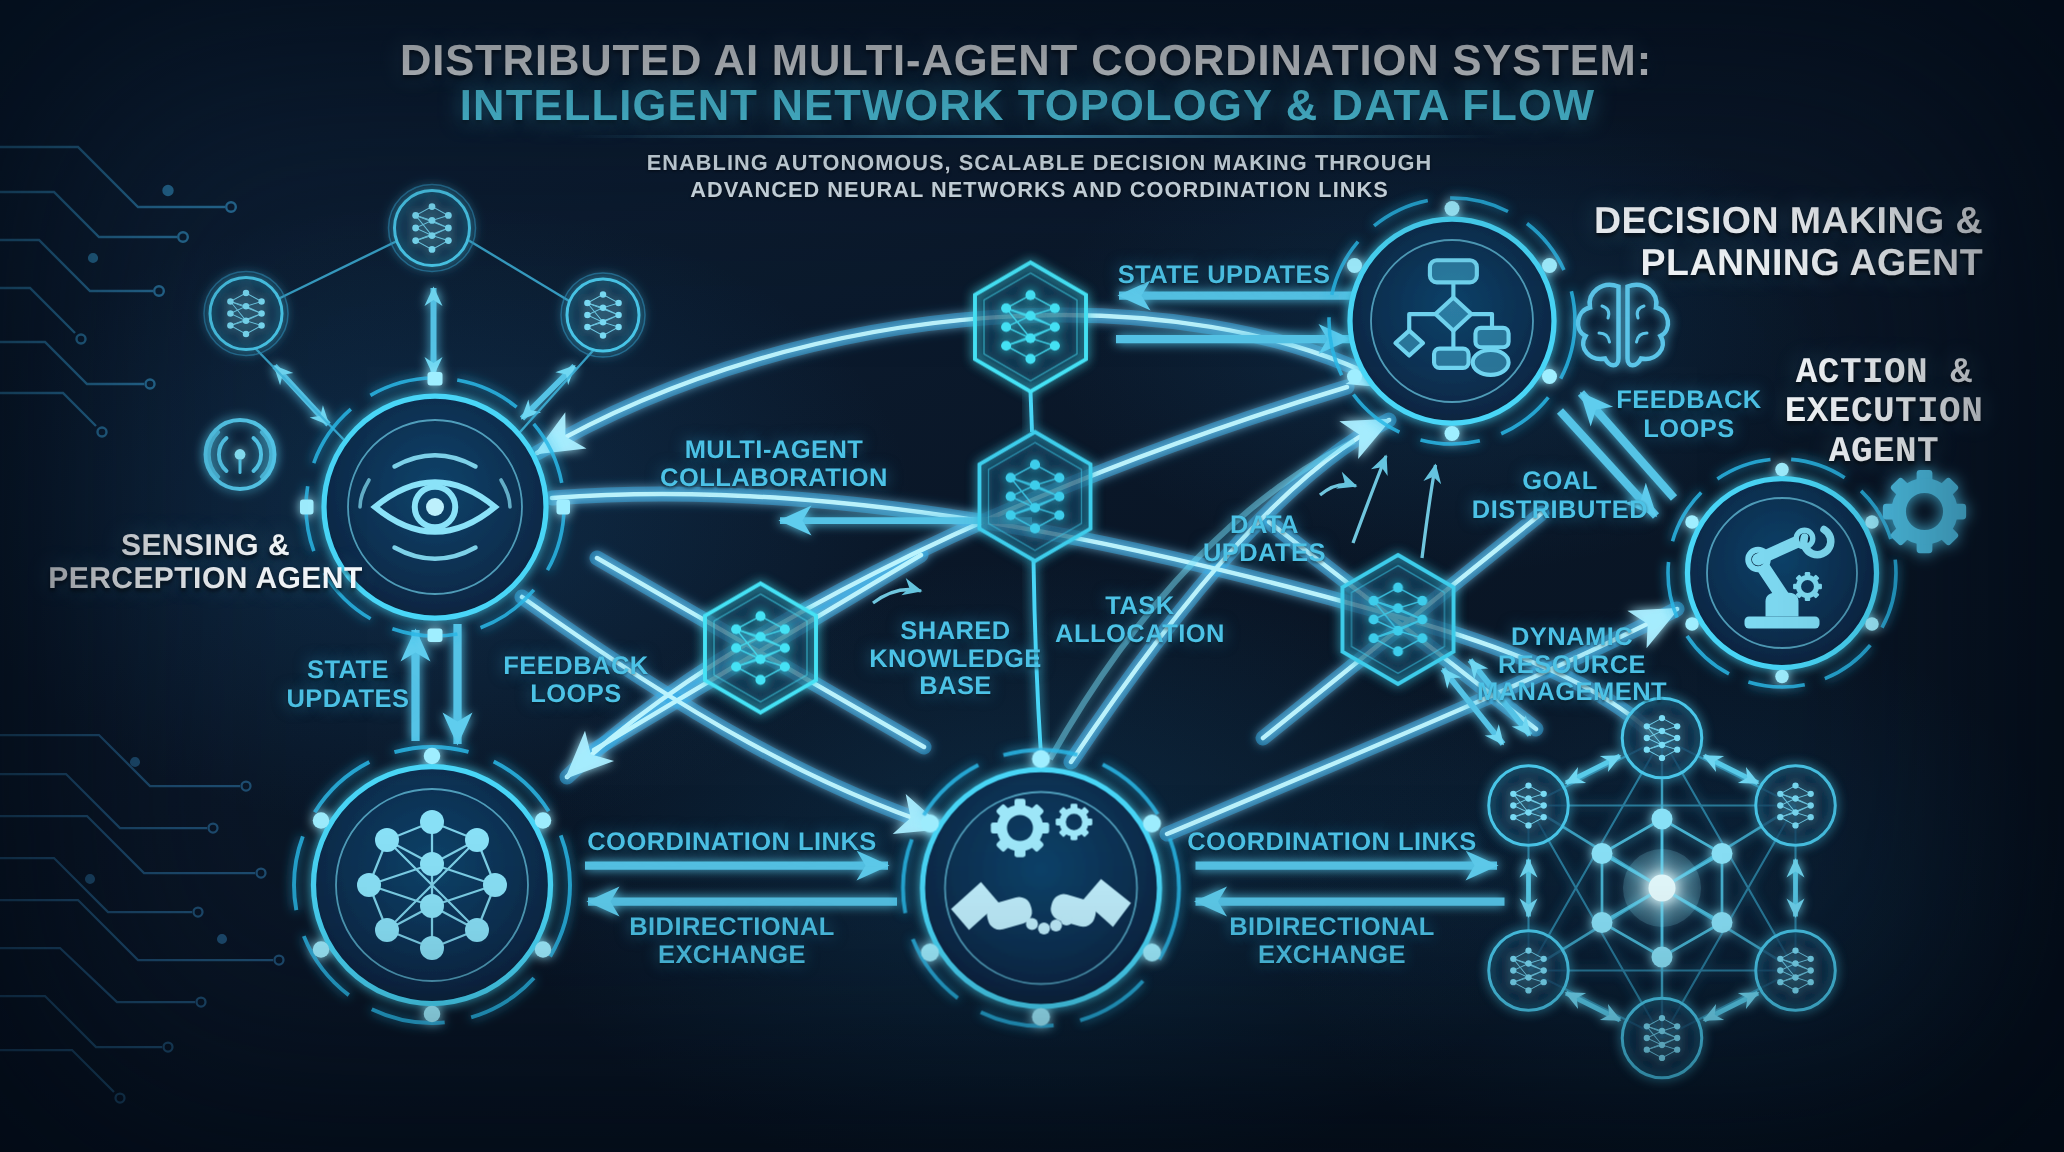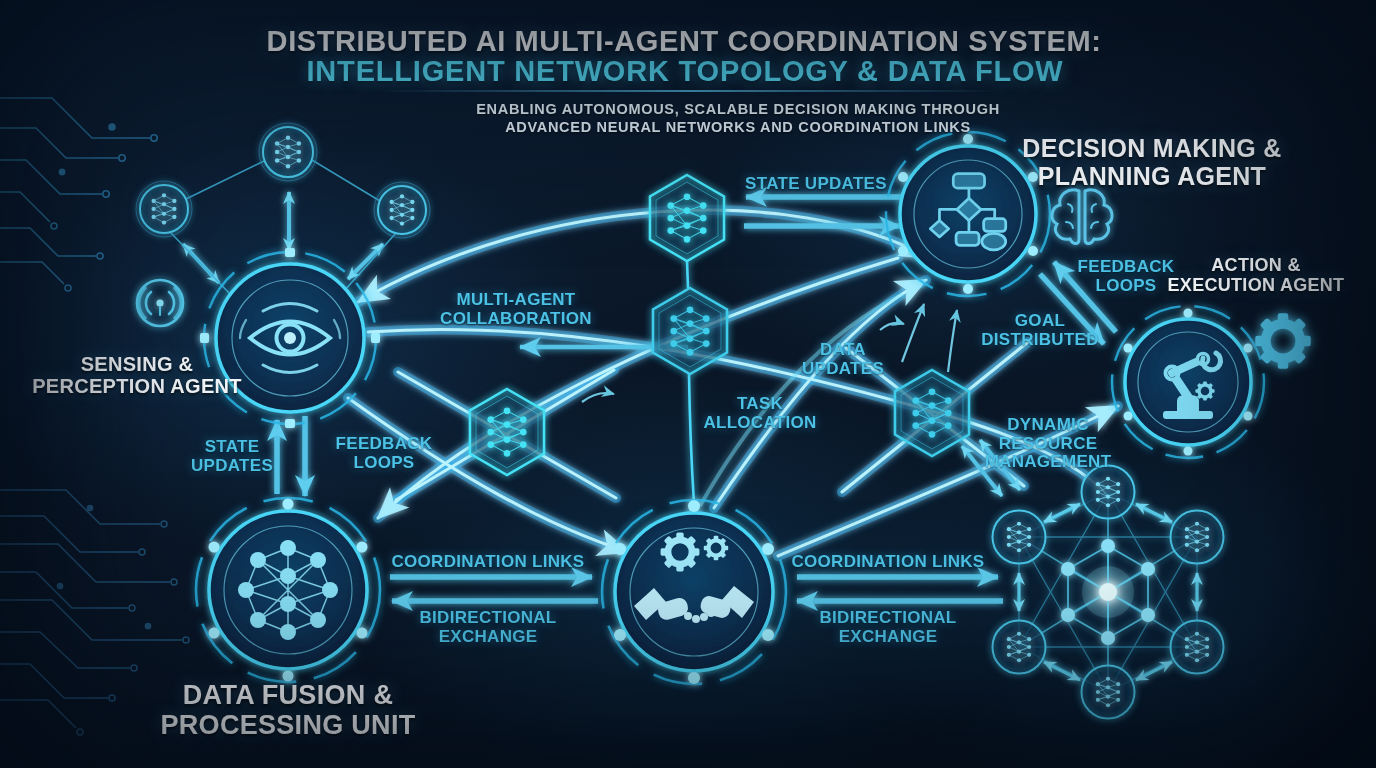--- a/index.html
+++ b/index.html
@@ -15,28 +15,28 @@
   }
   #vignette{position:absolute;inset:0;box-shadow:inset 0 0 190px 40px rgba(2,7,16,.75);pointer-events:none;z-index:6;}
   svg.layer{position:absolute;left:0;top:0;z-index:2;}
   .lbl{position:absolute;transform:translate(-50%,-50%);text-align:center;line-height:1.1;z-index:5;letter-spacing:.3px;}
   .nowrap{white-space:nowrap;}
   .title{color:#f4f8fb;font-size:29px;font-weight:bold;letter-spacing:.6px;
          text-shadow:0 2px 3px rgba(0,0,0,.55),0 0 16px rgba(140,220,255,.22);}
   .subtitle{color:#55d7f1;font-size:29px;font-weight:bold;letter-spacing:.8px;
          text-shadow:0 0 14px rgba(70,205,245,.55),0 2px 3px rgba(0,0,0,.5);}
   .tagline{color:#d8e6ef;font-size:14.5px;font-weight:bold;letter-spacing:.7px;
-         text-shadow:0 1px 2px rgba(0,0,0,.6);margin-left:45px;}
+         text-shadow:0 1px 2px rgba(0,0,0,.6);}
   .divider{position:absolute;height:2px;z-index:5;
          background:linear-gradient(90deg,transparent,rgba(90,200,240,.75),transparent);}
   .agent-label{color:#f4f8fb;font-weight:bold;
          text-shadow:0 2px 3px rgba(0,0,0,.65),0 0 16px rgba(120,215,255,.28);}
   .edge-label{color:#4cc2e6;font-size:17px;font-weight:bold;
          text-shadow:0 0 10px rgba(55,185,235,.5),0 1px 2px rgba(0,0,0,.55);}
-  .fs23{font-size:20px;} .fs24{font-size:18px;} .fs25{font-size:25px;} .fs27{font-size:27px;}
+  .fs23{font-size:20px;} .fs24{font-size:24px;font-family:Liberation Mono, monospace;} .fs25{font-size:25px;} .fs27{font-size:27px;}
 </style>
 </head>
 <body>
 
 <div id="canvas">
 
 <svg class="layer" width="1376" height="768" viewBox="0 0 1376 768">
   <defs>
     <filter id="fGlow" x="-80%" y="-80%" width="260%" height="260%">
       <feGaussianBlur stdDeviation="3.5" result="b"></feGaussianBlur>
@@ -460,32 +460,32 @@
   </g>
 </svg>
 
 <div class="lbl title nowrap" style="left:684px;top:42px;">DISTRIBUTED AI MULTI-AGENT COORDINATION SYSTEM:</div>
 <div class="lbl subtitle nowrap" style="left:685px;top:72px;">INTELLIGENT NETWORK TOPOLOGY &amp; DATA FLOW</div>
 <div class="divider" style="left:380px;top:90px;width:620px;"></div>
 <div class="lbl tagline nowrap" style="left:693px;top:110px;">ENABLING AUTONOMOUS, SCALABLE DECISION MAKING THROUGH</div>
 <div class="lbl tagline nowrap" style="left:693px;top:128px;">ADVANCED NEURAL NETWORKS AND COORDINATION LINKS</div>
 
 <div class="lbl agent-label fs23" style="left:137px;top:375px;width:220px;">SENSING &amp; PERCEPTION AGENT</div>
-<div class="lbl agent-label fs25" style="left:1152px;top:162px;width:340px;">DECISION MAKING &amp; PLANNING AGENT</div>
+<div class="lbl agent-label fs25" style="left:1152px;top:162px;width:340px;text-align:right;">DECISION MAKING &amp; PLANNING AGENT</div>
 <div class="lbl agent-label fs24" style="left:1256px;top:276px;width:190px;">ACTION &amp; EXECUTION AGENT</div>
-<div class="lbl agent-label fs27" style="left:288px;top:711px;width:340px;">DATA FUSION &amp; PROCESSING UNIT</div>
 
 <div class="lbl edge-label nowrap" style="left:816px;top:184px;">STATE UPDATES</div>
 <div class="lbl edge-label" style="left:516px;top:310px;width:200px;">MULTI-AGENT COLLABORATION</div>
 <div class="lbl edge-label" style="left:232px;top:457px;width:110px;">STATE UPDATES</div>
 <div class="lbl edge-label" style="left:384px;top:454px;width:120px;">FEEDBACK LOOPS</div>
 <div class="lbl edge-label" style="left:1126px;top:277px;width:130px;">FEEDBACK LOOPS</div>
 <div class="lbl edge-label" style="left:1040px;top:331px;width:170px;">GOAL DISTRIBUTED</div>
 <div class="lbl edge-label" style="left:843px;top:360px;width:110px;">DATA UPDATES</div>
 <div class="lbl edge-label" style="left:760px;top:414px;width:150px;">TASK ALLOCATION</div>
+<div class="lbl edge-label" style="left:637px;top:440px;width:130px;">SHARED KNOWLEDGE BASE</div>
 <div class="lbl edge-label nowrap" style="left:488px;top:562px;">COORDINATION LINKS</div>
 <div class="lbl edge-label" style="left:488px;top:628px;width:180px;">BIDIRECTIONAL EXCHANGE</div>
 <div class="lbl edge-label nowrap" style="left:888px;top:562px;">COORDINATION LINKS</div>
 <div class="lbl edge-label" style="left:888px;top:628px;width:180px;">BIDIRECTIONAL EXCHANGE</div>
 <div class="lbl edge-label" style="left:1048px;top:444px;width:150px;">DYNAMIC RESOURCE MANAGEMENT</div>
 
 <div id="vignette"></div>
 </div>
 
 </body></html>

